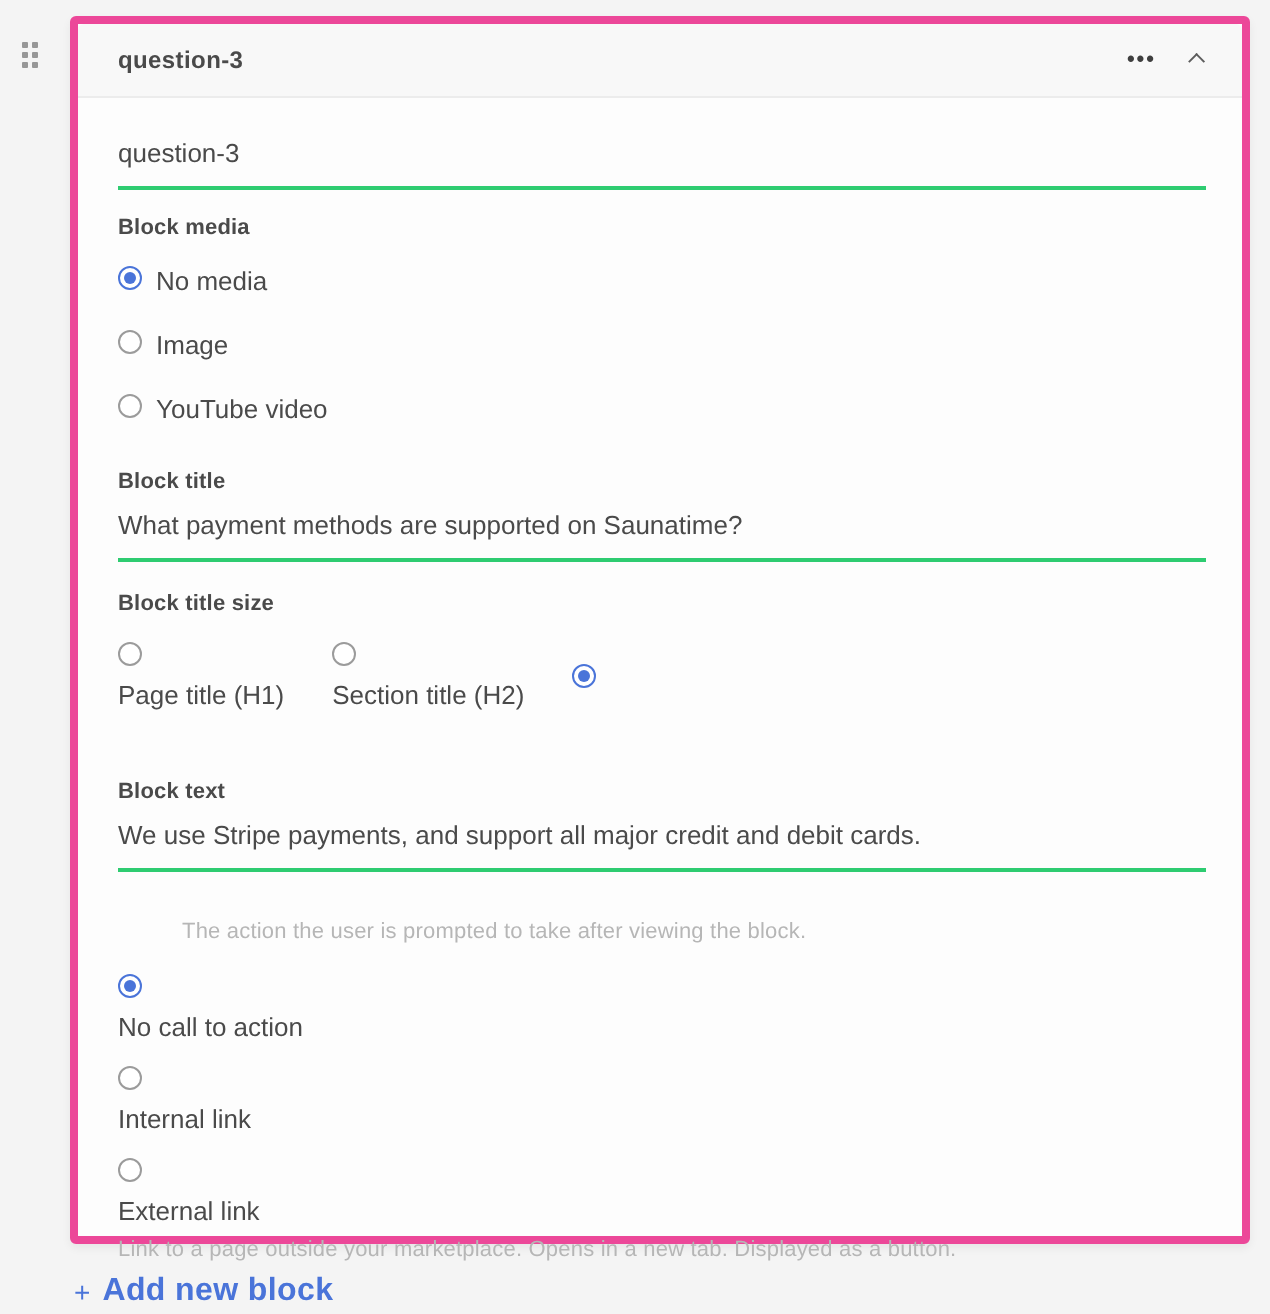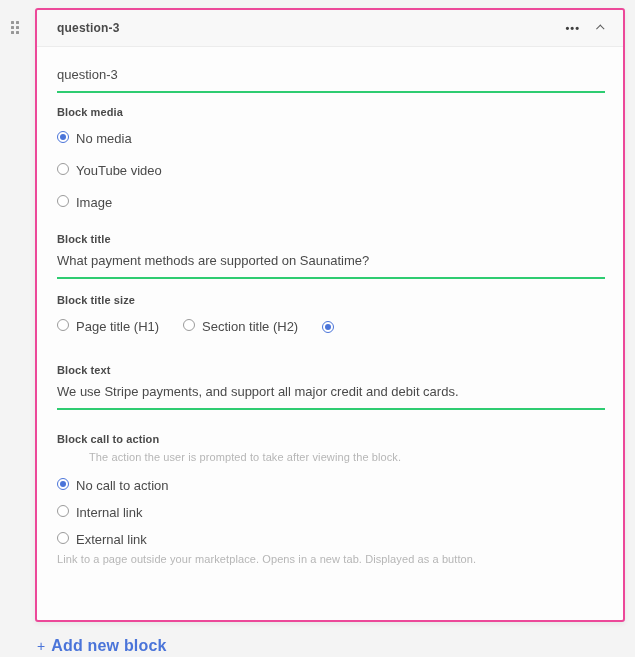--- a/index.html
+++ b/index.html
@@ -23,21 +23,21 @@
     position:absolute;left:9px;top:19px;
     display:grid;grid-template-columns:3px 3px;grid-auto-rows:3px;
     gap:2px;cursor:grab;padding:2px;
   }
   .drag-handle i{background:#979797;border-radius:0.5px;}
 
   
   .card{
     position:absolute;left:35px;top:8px;width:590px;height:614px;
     background:#fdfdfd;
-    border:2px solid #ec4899;
+    border:4px solid #ec4899;
     border-radius:3px;
     box-shadow:0 2px 5px rgba(0,0,0,0.06);
   }
   .card-header{
     height:37px;
     display:flex;align-items:center;
     padding:0 16px 0 20px;
     background:#f8f8f8;
     border-bottom:1px solid #ececec;
     border-radius:3px 3px 0 0;
@@ -93,28 +93,28 @@
     content:"";position:absolute;left:50%;top:50%;
     width:6px;height:6px;border-radius:50%;
     background:var(--accent-blue);
     transform:translate(-50%,-50%);
   }
   .radio-label{font-size:13px;color:var(--label-color);}
 
   .group-title{margin-top:19px;}
   .group-title-size{margin-top:15px;}
   .radio-inline{display:flex;align-items:center;margin-top:8px;}
-  .radio-inline .radio-row{margin-bottom:17px;margin-right:24px;}
-
-  .group-text{margin-top:9px;}
+  .radio-inline .radio-row{margin-bottom:4px;margin-right:24px;flex-direction:column;}
+
+  .group-text{margin-top:27px;}
   .group-cta{margin-top:23px;}
   .group-cta .help-top{margin-top:4px;margin-left:32px;}
   .cta-options{margin-top:9px;}
   .cta-option{margin-bottom:4px;}
-  .cta-option .radio-row{margin-bottom:0;}
+  .cta-option .radio-row{margin-bottom:0;flex-direction:column;}
   .cta-option .help{margin-top:1px;margin-bottom:10px;}
 
   .add-block{
     position:absolute;left:37px;top:637px;
     display:flex;align-items:center;gap:6px;
     border:none;background:none;cursor:pointer;
     color:var(--accent-blue);
   }
   .plus-icon{font-size:14px;line-height:14px;font-weight:400;}
   .add-label{font-size:16px;font-weight:600;letter-spacing:0.2px;}
@@ -150,25 +150,25 @@
 
     <div class="group-media">
       <div class="field-label">Block media</div>
       <div class="radio-list">
         <div class="radio-row">
           <span class="radio checked"></span>
           <span class="radio-label">No media</span>
         </div>
         <div class="radio-row">
           <span class="radio"></span>
+          <span class="radio-label">Image</span>
+        </div>
+        <div class="radio-row">
+          <span class="radio"></span>
           <span class="radio-label">YouTube video</span>
-        </div>
-        <div class="radio-row">
-          <span class="radio"></span>
-          <span class="radio-label">Image</span>
         </div>
       </div>
     </div>
 
     <div class="group-title">
       <div class="field-label">Block title</div>
       <input class="text-input" type="text" value="What payment methods are supported on Saunatime?" style="">
     </div>
 
     <div class="group-title-size">
@@ -187,21 +187,20 @@
         </div>
       </div>
     </div>
 
     <div class="group-text">
       <div class="field-label">Block text</div>
       <input class="text-input" type="text" value="We use Stripe payments, and support all major credit and debit cards." style="">
     </div>
 
     <div class="group-cta">
-      <div class="field-label">Block call to action</div>
       <div class="help help-top">The action the user is prompted to take after viewing the block.</div>
       <div class="cta-options">
         <div class="cta-option">
           <div class="radio-row">
             <span class="radio checked"></span>
             <span class="radio-label">No call to action</span>
           </div>
         </div>
         <div class="cta-option">
           <div class="radio-row">

